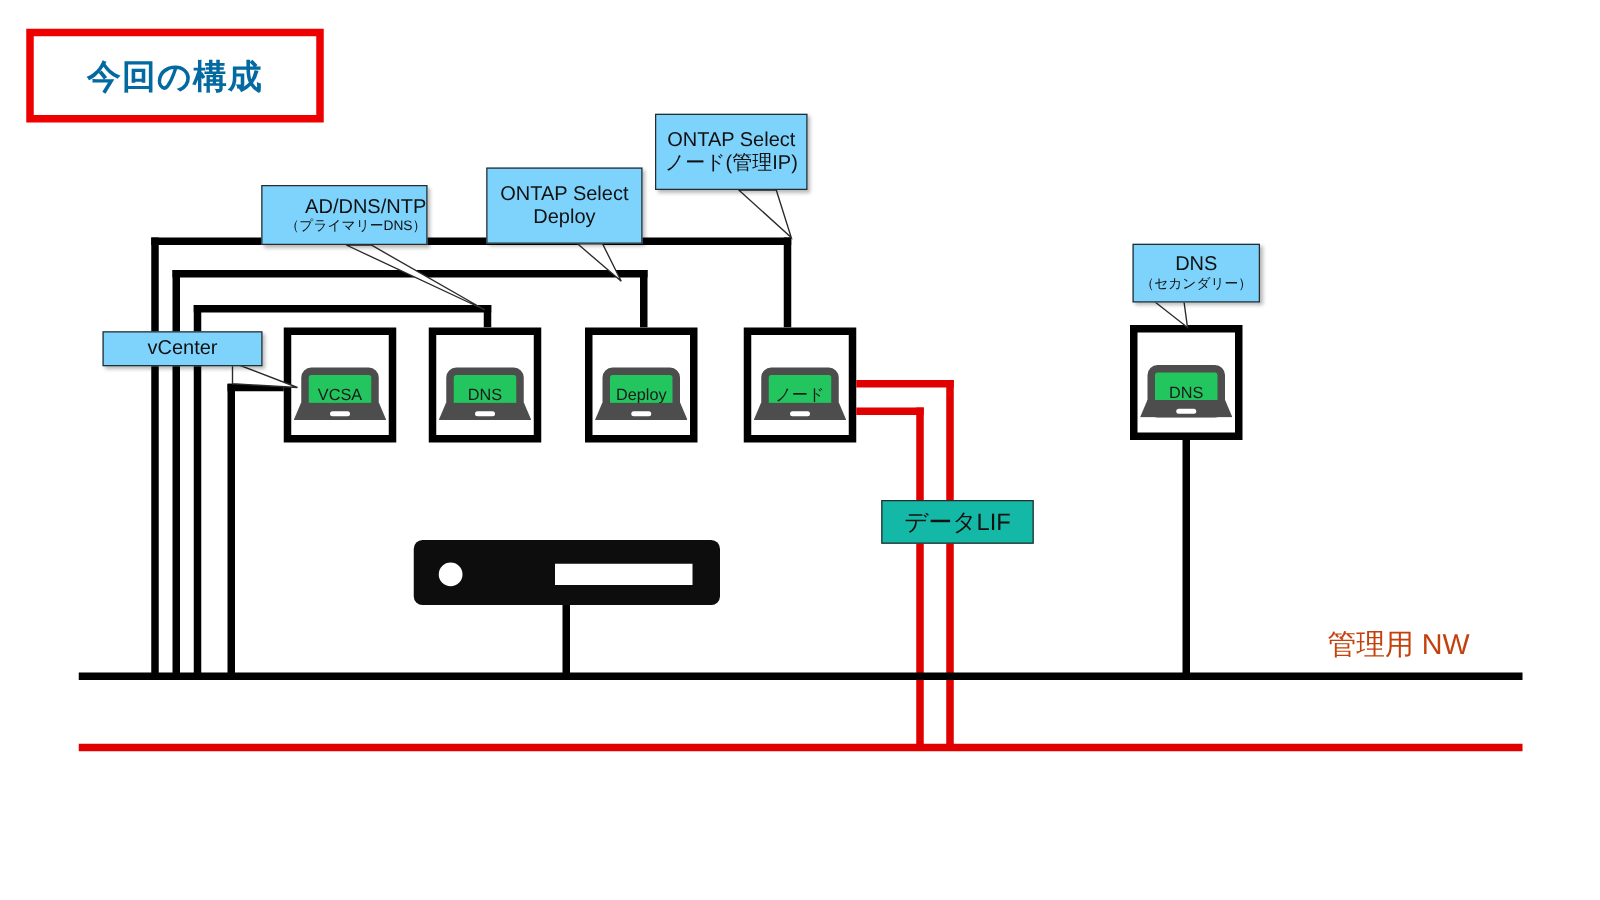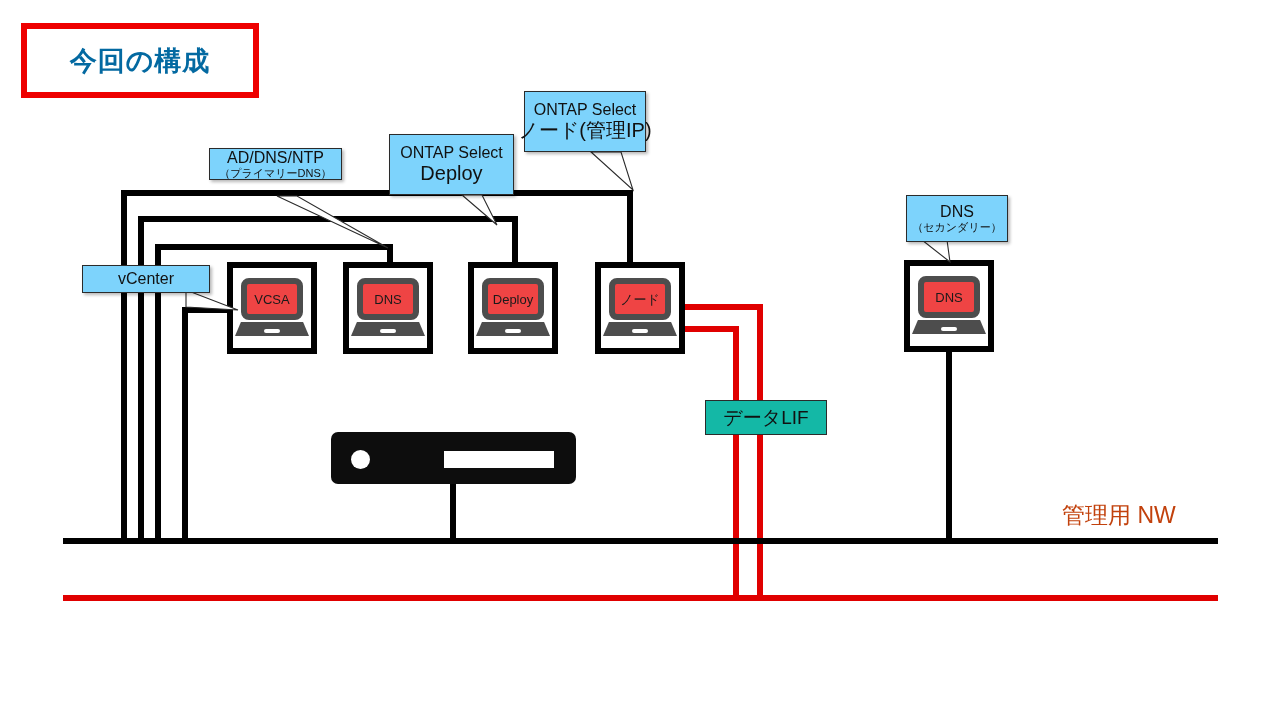--- a/index.html
+++ b/index.html
@@ -10,36 +10,36 @@
   
   .title-box{position:absolute;left:21px;top:23px;width:238px;height:75px;
     border:6px solid #ee0000;background:#ffffff;box-sizing:border-box;
     display:flex;align-items:center;justify-content:center;}
   .title-box span{color:#0369a1;font-weight:bold;font-size:27px;letter-spacing:1px;}
 
   
   .node{position:absolute;box-sizing:border-box;border:6px solid #000;background:#fff;
         display:flex;align-items:center;justify-content:center;}
   .laptop{position:relative;width:74px;height:60px;}
-  .laptop .screen{position:absolute;left:6px;top:0;width:62px;height:42px;
-    border:6px solid #4d4d4d;border-radius:8px;background:#ef4444;box-sizing:border-box;
+  .laptop .screen{position:absolute;left:6px;top:16px;width:62px;height:42px;
+    border:6px solid #4d4d4d;border-radius:8px;background:#22c55e;box-sizing:border-box;
     display:flex;align-items:center;justify-content:center;}
   .laptop .screen span{font-size:13px;color:#1a1a1a;line-height:1;white-space:nowrap;}
   .laptop .screen span.jp{font-size:13px;}
   .laptop .base{position:absolute;left:0;bottom:2px;width:74px;height:14px;
     background:#4d4d4d;clip-path:polygon(8% 0,92% 0,100% 100%,0% 100%);}
   .laptop .touch{position:absolute;left:29px;bottom:5px;width:16px;height:4px;
     background:#fff;border-radius:2px;}
 
   
   .callout{position:absolute;box-sizing:border-box;border:1px solid #2b2b2b;background:#7dd3fc;
     box-shadow:2px 2px 3px rgba(0,0,0,.28);display:flex;flex-direction:column;
     align-items:center;justify-content:center;text-align:center;}
   .callout .l1{font-size:16px;line-height:1.12;color:#111;white-space:nowrap;}
-  .callout .l2{font-size:20px;line-height:1.12;color:#111;white-space:nowrap;}
+  .callout .l2{font-size:16px;line-height:1.12;color:#111;white-space:nowrap;}
   .callout .sub{font-size:11px;line-height:1.15;color:#111;white-space:nowrap;}
 
   
   .labelbox{position:absolute;box-sizing:border-box;border:1px solid #2b2b2b;background:#14b8a6;
     display:flex;align-items:center;justify-content:center;z-index:6;margin-left:16px;}
   .labelbox span{font-size:19px;color:#111;white-space:nowrap;}
 
   
   .w{position:absolute;background:#000;}
   .wr{position:absolute;background:#e00000;}
@@ -165,21 +165,21 @@
 
     <polygon points="462,195 482,195 497,225" fill="#ffffff" stroke="#2b2b2b" stroke-width="1.1"></polygon>
 
     <polygon points="591,152 621,152 633,190" fill="#ffffff" stroke="#2b2b2b" stroke-width="1.1"></polygon>
 
     <polygon points="186,290 186,307 238,310" fill="#ffffff" stroke="#2b2b2b" stroke-width="1.1"></polygon>
 
     <polygon points="922,240 947,240 950,262" fill="#ffffff" stroke="#2b2b2b" stroke-width="1.1"></polygon>
   </svg>
 
-  <div class="callout" style="left:209px;top:148px;width:133px;height:32px;">
+  <div class="callout" style="left:209px;top:148px;width:133px;height:48px;align-items:flex-end;">
     <div class="l1">AD/DNS/NTP</div>
     <div class="sub">（プライマリーDNS）</div>
   </div>
 
   <div class="callout" style="left:389px;top:134px;width:125px;height:61px;">
     <div class="l1">ONTAP Select</div>
     <div class="l2">Deploy</div>
   </div>
 
   <div class="callout" style="left:524px;top:91px;width:122px;height:61px;">

